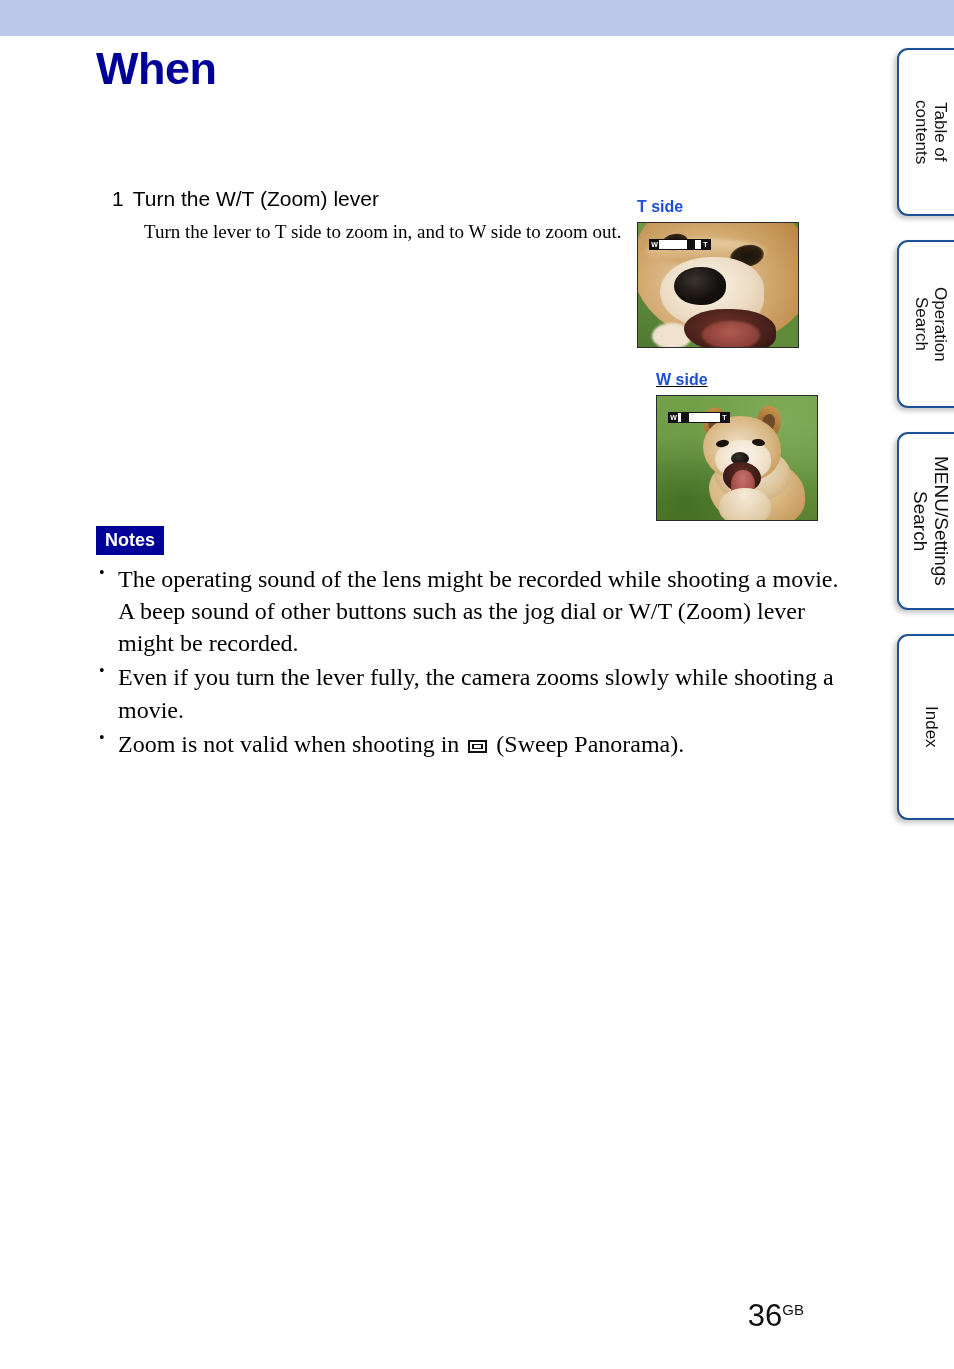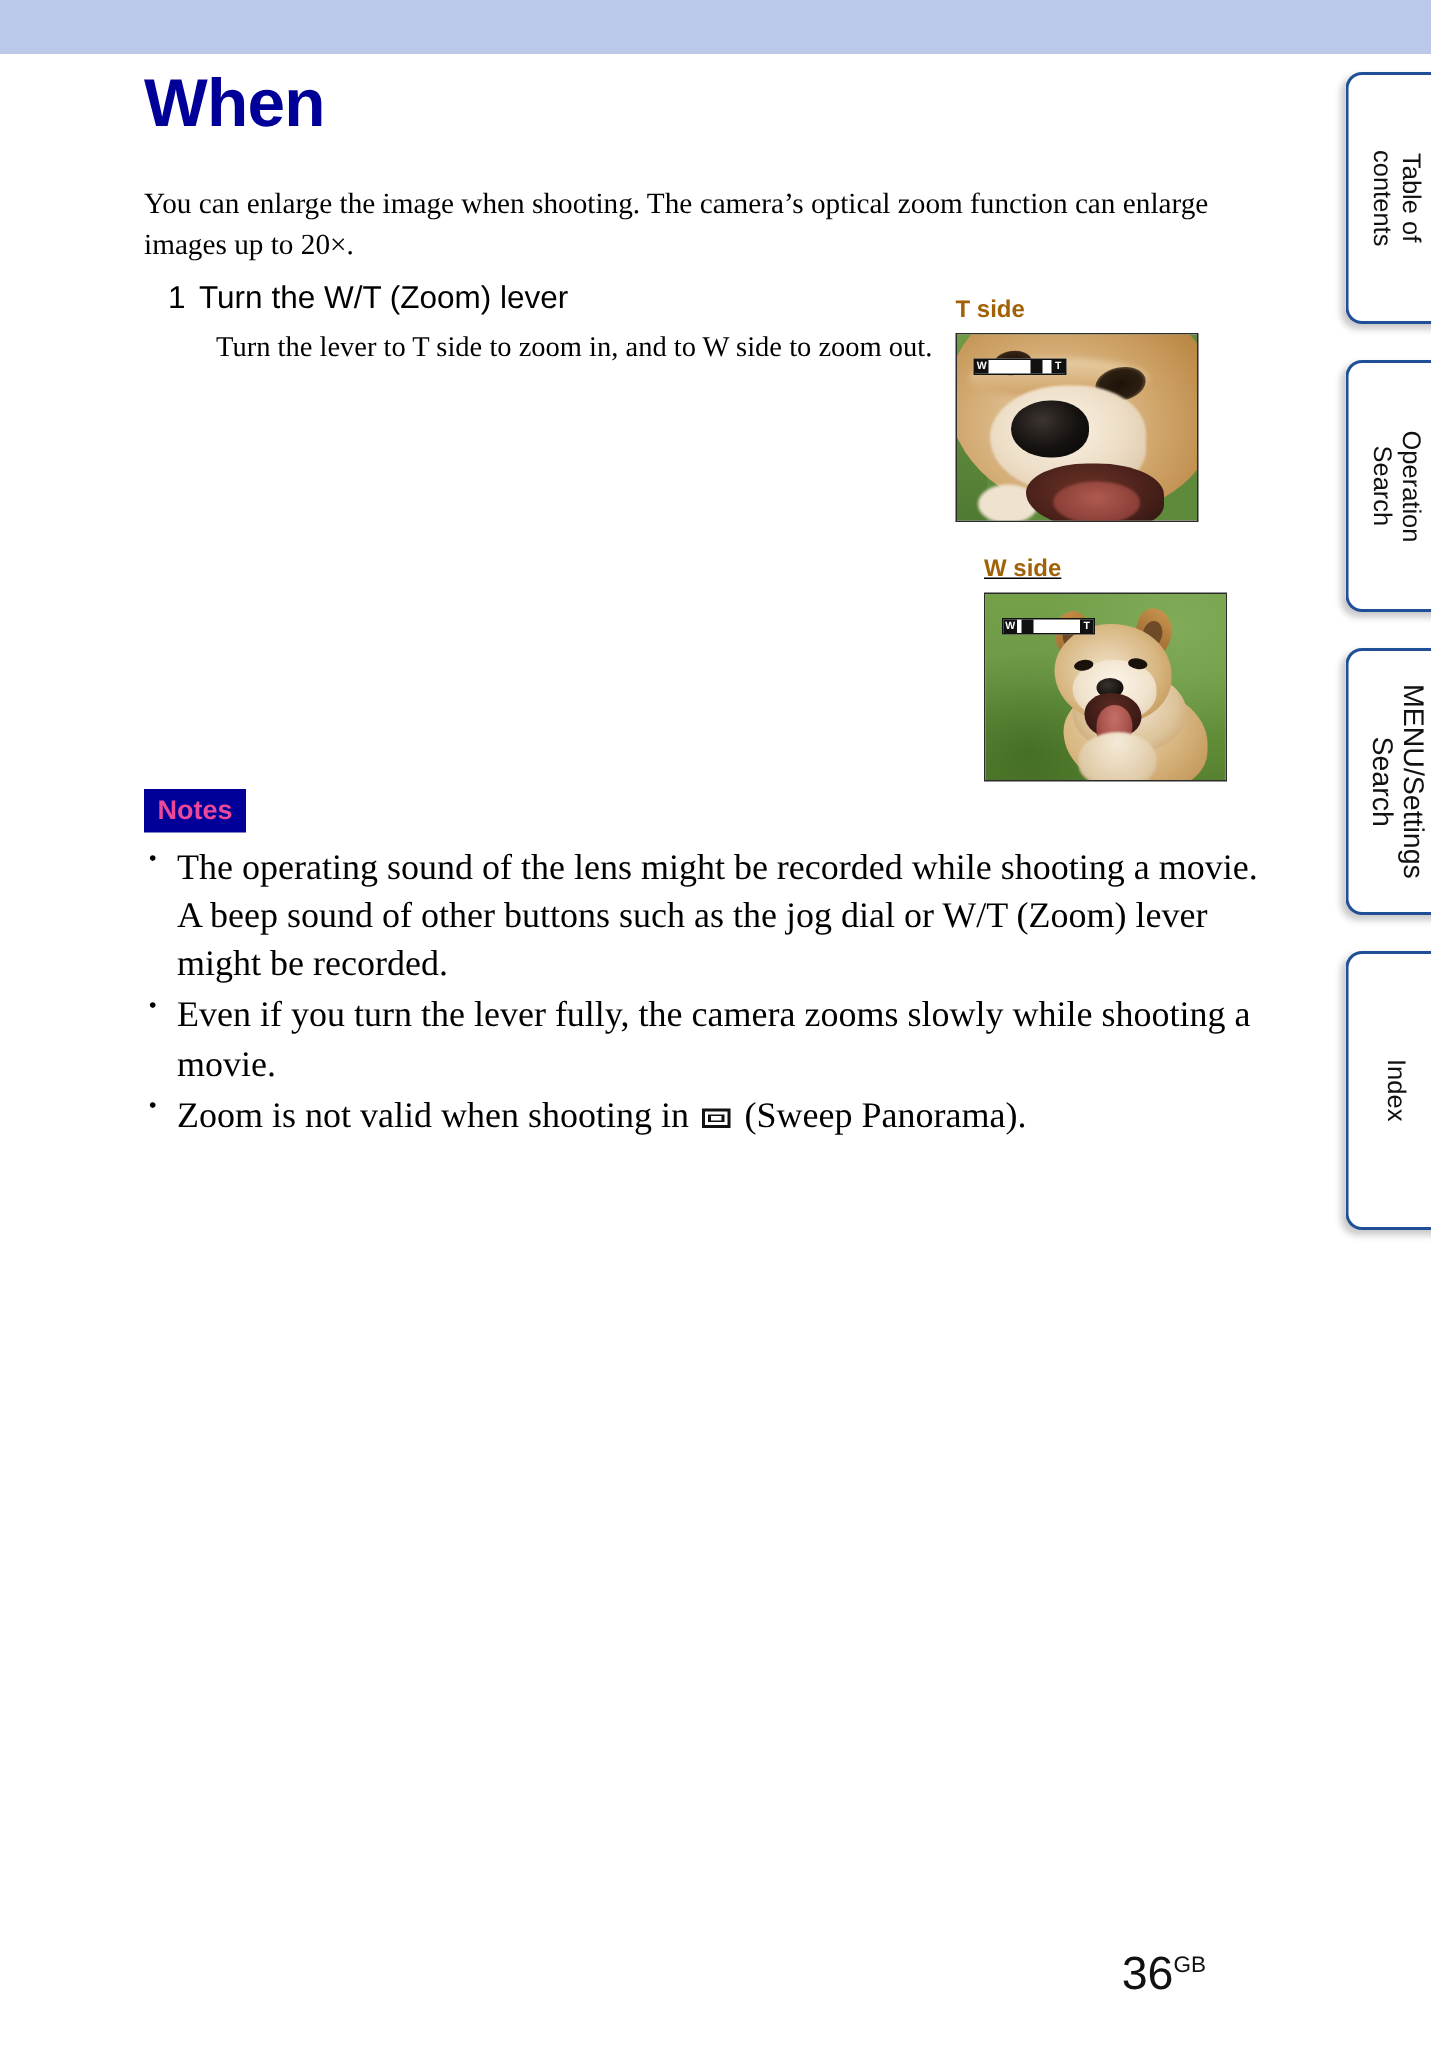--- a/index.html
+++ b/index.html
@@ -95,21 +95,21 @@
     top: -1px;
     font-size: 16px;
   }
 
   
   .shot-block { position: absolute; }
   .shot-label {
     font-family: "Liberation Sans", "DejaVu Sans", sans-serif;
     font-weight: bold;
     font-size: 16px;
-    color: #a16207;
+    color: #1d4ed8;
     margin-bottom: 6px;
   }
   .photo {
     position: relative;
     width: 160px;
     height: 124px;
     border: 1px solid #2b2b2b;
     overflow: hidden;
   }
   
@@ -394,21 +394,20 @@
 </style>
 </head>
 <body>
 
 <div class="top-band" style="background: rgb(188, 200, 234);"></div>
 
 <div class="page">
 
   <div class="page-title" style="color: rgb(0, 0, 153);">When</div>
 
-  <div class="intro">You can enlarge the image when shooting. The camera’s optical zoom function can enlarge images up to 20×.</div>
 
   <div class="step">
     <div class="step-head">
       <span class="step-num">1</span><span>Turn the W/T (Zoom) lever</span>
     </div>
     <div class="step-body">
       <span class="step-lead">Turn the lever to T side to zoom in, and to W side to zoom out.</span>
       <ul class="bullets">
       </ul>
     </div>
@@ -463,21 +462,21 @@
         <span class="cap">W</span>
         <span class="track">
           <span class="knob" id="knob-w" style="left: 2.72px;"></span>
         </span>
         <span class="cap">T</span>
       </div>
     </div>
   </div>
 
   <div class="notes">
-    <div class="notes-badge" style="background: rgb(0, 0, 153); color: #ec4899;">Notes</div>
+    <div class="notes-badge" style="background: rgb(0, 0, 153); color: #ffffff;">Notes</div>
     <ul class="bullets">
       <li>The operating sound of the lens might be recorded while shooting a movie. A beep sound of other buttons such as the jog dial or W/T (Zoom) lever might be recorded.</li>
       <li>Even if you turn the lever fully, the camera zooms slowly while shooting a movie.</li>
       <li><span>Zoom is not valid when shooting in </span><span class="panorama-icon"></span><span> (Sweep Panorama).</span></li>
     </ul>
   </div>
 
   <div class="page-number">
     <span>36</span><sup>GB</sup>
   </div>

